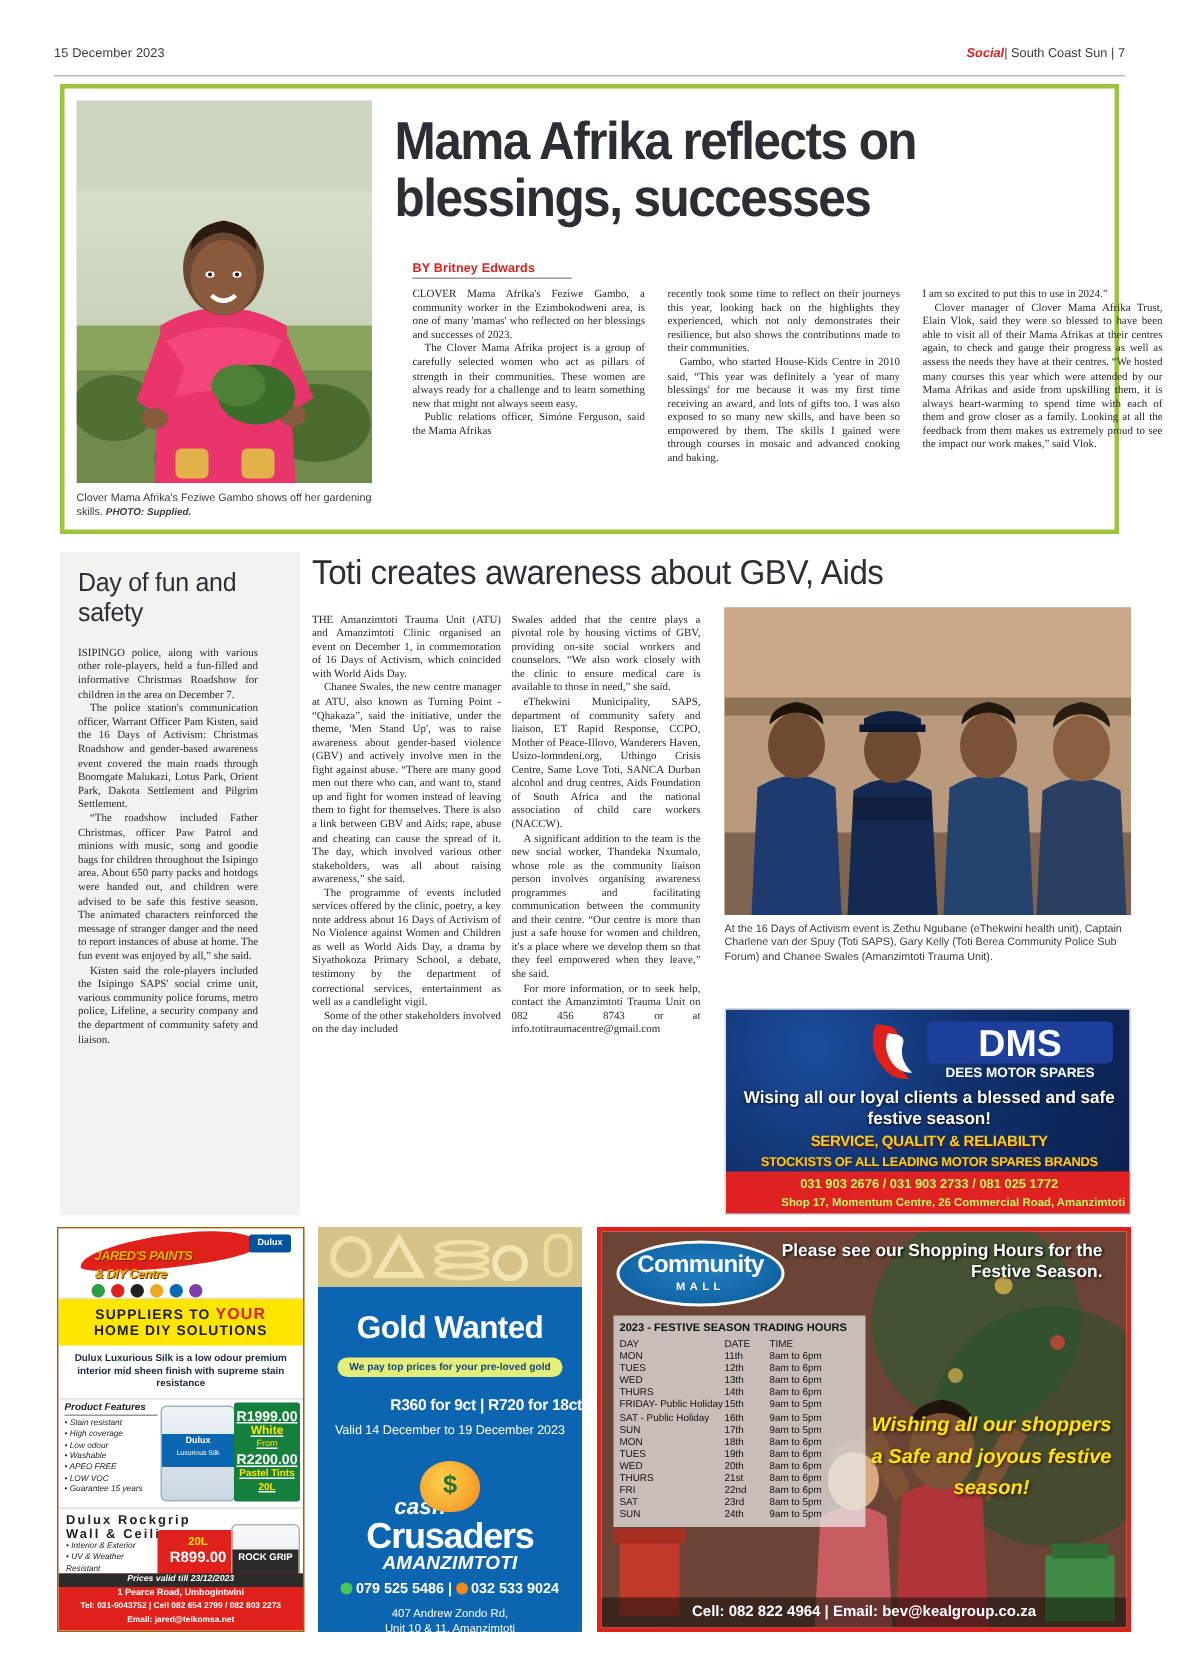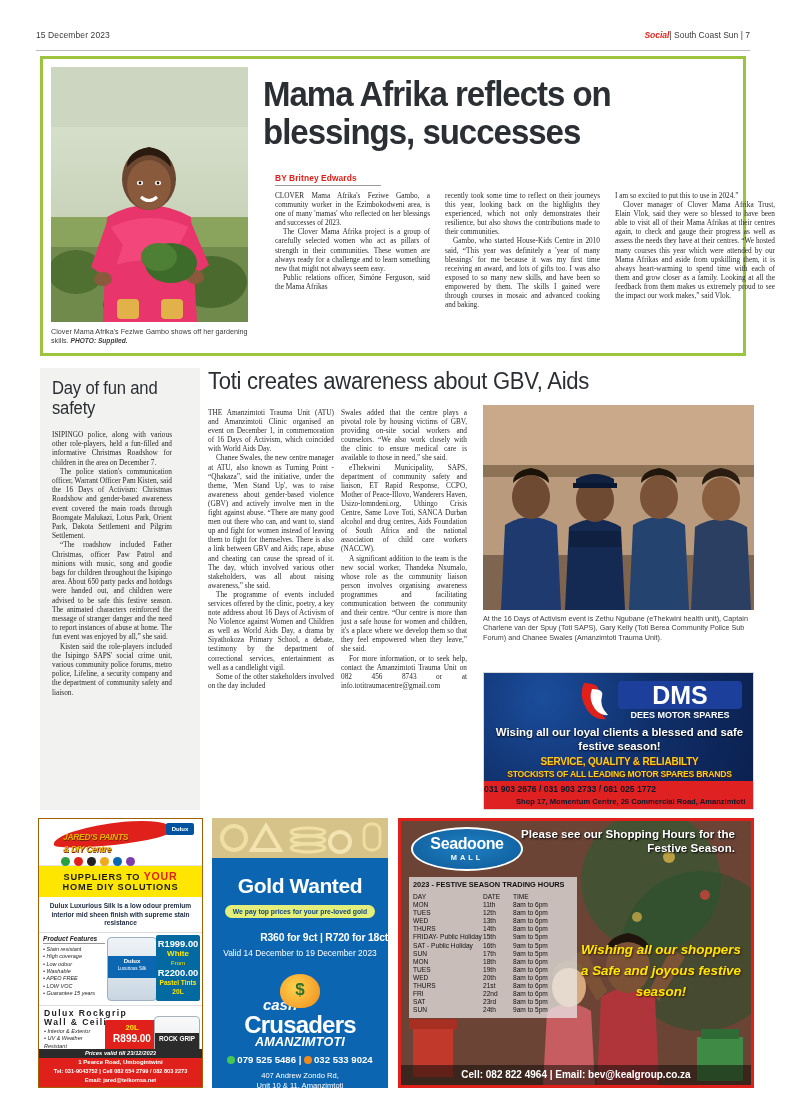--- a/index.html
+++ b/index.html
@@ -48,21 +48,21 @@
   .gbv-photo{position:absolute;left:483px;top:405px;width:271px;height:205px;background:#9c7f63;overflow:hidden;}
   .gbv-caption{position:absolute;left:483px;top:614px;width:271px;font-size:7.2px;line-height:9.3px;color:#3c3c3c;}
 
   
   .ad-dms{position:absolute;left:483px;top:672px;width:271px;height:138px;overflow:hidden;border:1px solid #d9d9d9;box-sizing:border-box;
     background:radial-gradient(circle at 22% 18%, #1b4d9c 0%, #10306b 45%, #0b1f4d 100%);}
   .dms-logo{position:absolute;left:92px;top:6px;width:170px;height:42px;}
   .dms-l1{position:absolute;left:0;top:52px;width:271px;text-align:center;font-size:11.4px;font-weight:bold;color:#fff;line-height:14px;text-shadow:0 1px 2px #000;}
   .dms-l2{position:absolute;left:0;top:83px;width:271px;text-align:center;font-size:10px;font-weight:bold;color:#f3d11a;letter-spacing:-.2px;text-shadow:0 1px 1px #6a1010;}
   .dms-l3{position:absolute;left:0;top:96px;width:271px;text-align:center;font-size:8.6px;font-weight:bold;color:#f3d11a;letter-spacing:-.2px;text-shadow:0 1px 1px #6a1010;}
-  .dms-foot{position:absolute;left:0;bottom:0;width:271px;height:28px;background:#e02121;color:#0f172a;}
+  .dms-foot{position:absolute;left:0;bottom:0;width:271px;height:28px;background:#e02121;color:#bef264;text-align:center;}
   .dms-foot .a{font-size:8.6px;font-weight:bold;line-height:13px;padding-top:2px;}
   .dms-foot .b{font-size:7.6px;font-weight:bold;line-height:12px;padding-left:32px;}
 
   
   .ad-dulux{position:absolute;left:38px;top:818px;width:165px;height:270px;border:1px solid #a16207;background:#fff;box-sizing:border-box;overflow:hidden;}
   .dulux-top{position:relative;height:46px;background:#fff;border-bottom:1px solid #e2e2e2;}
   .dulux-brush{position:absolute;left:14px;top:4px;width:120px;height:22px;background:#e0211b;border-radius:60% 40% 50% 50%/70% 60% 40% 30%;transform:rotate(-6deg);}
   .dulux-badge{position:absolute;right:8px;top:4px;width:28px;height:12px;background:#00539f;border-radius:2px;color:#fff;font-size:6px;font-weight:bold;text-align:center;line-height:12px;}
   .jareds{position:absolute;left:24px;top:12px;width:118px;font-size:11px;font-weight:bold;color:#e8b007;letter-spacing:-.3px;line-height:12px;text-shadow:.6px .6px 0 #7a2000;font-style:italic;}
   .jareds span{display:block;font-size:8.5px;}
@@ -76,21 +76,21 @@
   .dulux-blk{position:relative;height:72px;border-top:1px solid #ddd;}
   .feat{position:absolute;left:4px;top:2px;width:62px;}
   .feat h4{margin:0 0 2px;font-size:6.6px;font-style:italic;font-weight:bold;border-bottom:1px solid #999;padding-bottom:1px;}
   .feat li{font-size:5.5px;font-style:italic;line-height:7.4px;list-style:none;}
   .feat ul{margin:0;padding:0;}
   .feat li:before{content:"• ";}
   .tin{position:absolute;left:68px;top:4px;width:48px;height:62px;background:linear-gradient(#eef3f7,#c9d6e2);border:1px solid #9fb0c0;border-radius:4px;}
   .tin .band{position:absolute;left:0;top:18px;width:100%;height:22px;background:#0b67b2;}
   .tin .bnd-t{position:absolute;left:0;top:20px;width:100%;text-align:center;color:#fff;font-size:6px;font-weight:bold;}
   .tin .bnd-s{position:absolute;left:0;top:28px;width:100%;text-align:center;color:#fff;font-size:4.6px;}
-  .price1{position:absolute;right:2px;top:2px;width:44px;height:66px;background:#0369a1;color:#fff;text-align:center;border-radius:2px;}
+  .price1{position:absolute;right:2px;top:2px;width:44px;height:66px;background:#15803d;color:#fff;text-align:center;border-radius:2px;text-decoration:underline;}
   .price1 .p{font-size:9.4px;font-weight:bold;line-height:11px;margin-top:3px;}
   .price1 .w{font-size:8px;font-weight:bold;color:#ffe600;line-height:10px;}
   .price1 .f{font-size:6px;line-height:8px;color:#ffe600;}
   .price1 .p2{font-size:9.4px;font-weight:bold;line-height:11px;}
   .price1 .t{font-size:6.6px;font-weight:bold;color:#ffe600;line-height:9px;}
   .rock{position:relative;height:78px;border-top:1px solid #ddd;}
   .rock h3{margin:2px 0 1px 5px;font-size:8.6px;letter-spacing:1.4px;color:#222;font-weight:bold;}
   .rock ul{margin:0;padding:0 0 0 5px;width:62px;}
   .rock li{list-style:none;font-size:5.5px;font-style:italic;line-height:7.4px;}
   .rock li:before{content:"• ";}
@@ -410,21 +410,21 @@
       <path d="M258 180 L284 136 L270 128 L248 170 Z" fill="#7b5236"></path>
       <path d="M142 264 L146 190 Q168 176 190 190 L194 264 Z" fill="#c75d60"></path>
       <ellipse cx="168" cy="166" rx="17" ry="20" fill="#d8a87e"></ellipse>
       <path d="M151 156 Q168 138 185 156 Q185 142 168 139 Q151 142 151 156 Z" fill="#7a5c39"></path>
       <rect x="296" y="216" width="46" height="44" fill="#3f8b45"></rect>
       <rect x="300" y="208" width="38" height="10" fill="#2f6c35"></rect>
       <rect x="12" y="206" width="40" height="50" fill="#c0392b"></rect>
       <rect x="8" y="198" width="48" height="10" fill="#a62f22"></rect>
     </svg>
     <div class="sea-logo">
-      <div class="n">Seadoone</div>
+      <div class="n">Community</div>
       <div class="m">MALL</div>
     </div>
     <div class="sea-hdr">Please see our Shopping Hours for the Festive Season.</div>
     <div class="sea-tbl">
       <div class="title">2023 - FESTIVE SEASON TRADING HOURS</div>
       <table>
         <tbody>
         <tr class="hd">
           <td class="d">DAY</td>
           <td class="n">DATE</td>

